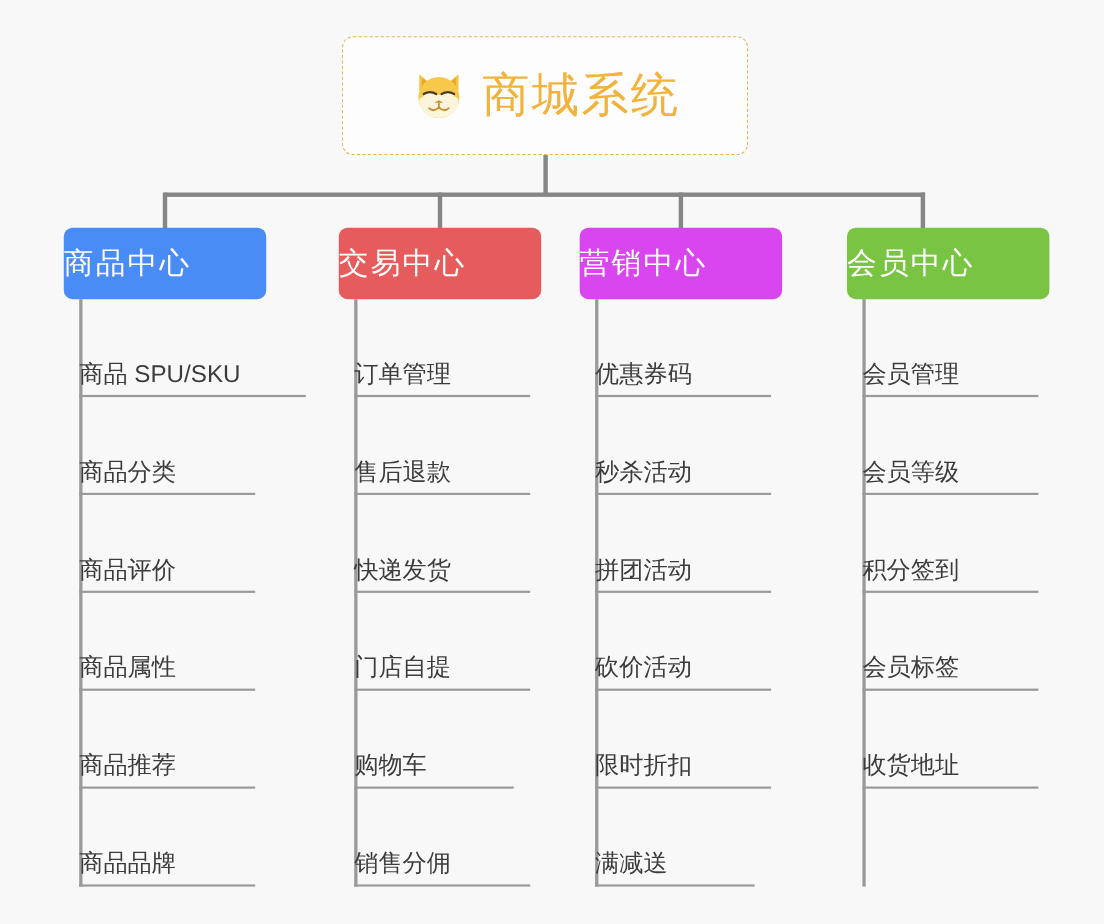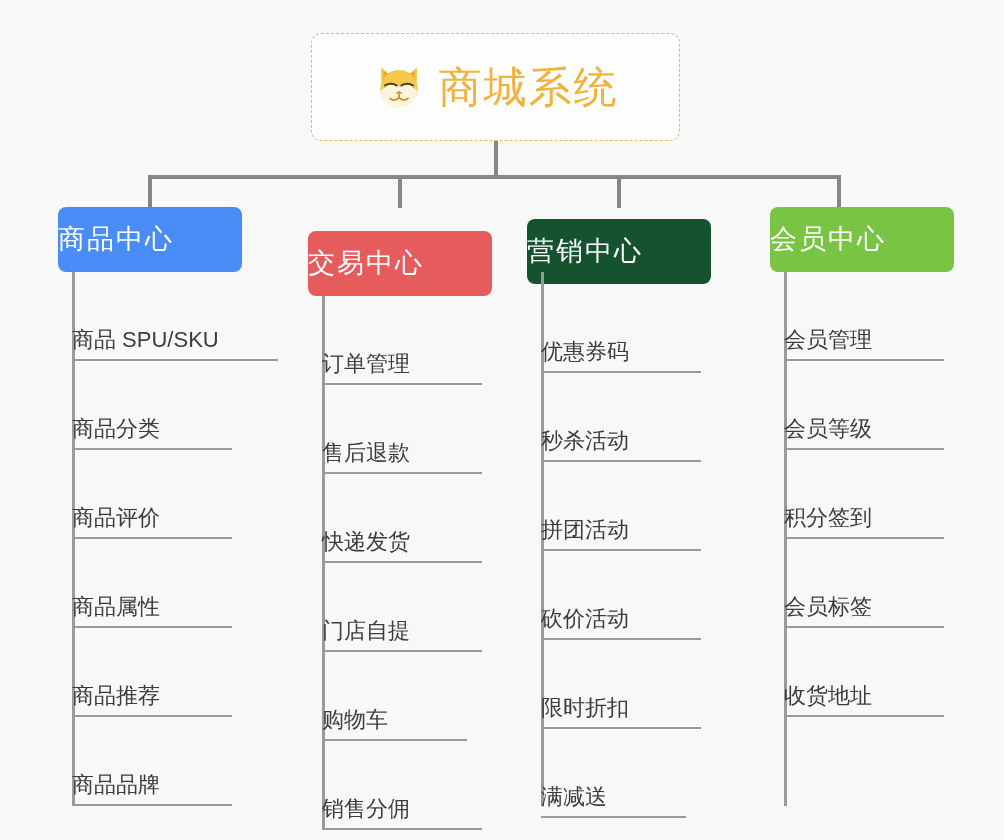--- a/index.html
+++ b/index.html
@@ -193,21 +193,21 @@
         <span class="leaf-label">商品推荐</span>
         <span class="leaf-rule w-mid"></span>
       </li>
       <li class="leaf">
         <span class="leaf-label">商品品牌</span>
         <span class="leaf-rule w-mid"></span>
       </li>
     </ul>
   </div>
 
-  <div class="column" style="left:308px;margin-top:24px;">
+  <div class="column" style="left:308px;">
     <div class="cat-box" style="background:#e65c5c;">
       <span>交易中心</span>
     </div>
     <div class="spine" style="height:534px;"></div>
     <ul class="leaf-list">
       <li class="leaf">
         <span class="leaf-label">订单管理</span>
         <span class="leaf-rule w-mid"></span>
       </li>
       <li class="leaf">
@@ -227,21 +227,21 @@
         <span class="leaf-rule w-short"></span>
       </li>
       <li class="leaf">
         <span class="leaf-label">销售分佣</span>
         <span class="leaf-rule w-mid"></span>
       </li>
     </ul>
   </div>
 
   <div class="column" style="left:527px;">
-    <div class="cat-box" style="background:#14532d;margin-top:12px;">
+    <div class="cat-box" style="background:#d946ef;">
       <span>营销中心</span>
     </div>
     <div class="spine" style="height:534px;"></div>
     <ul class="leaf-list">
       <li class="leaf">
         <span class="leaf-label">优惠券码</span>
         <span class="leaf-rule w-mid"></span>
       </li>
       <li class="leaf">
         <span class="leaf-label">秒杀活动</span>

